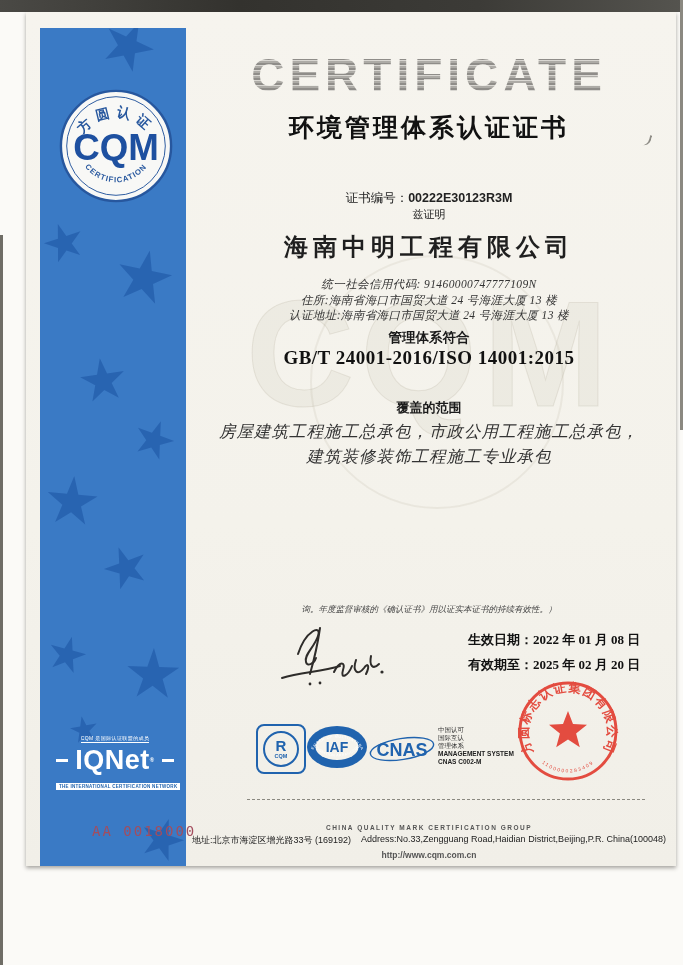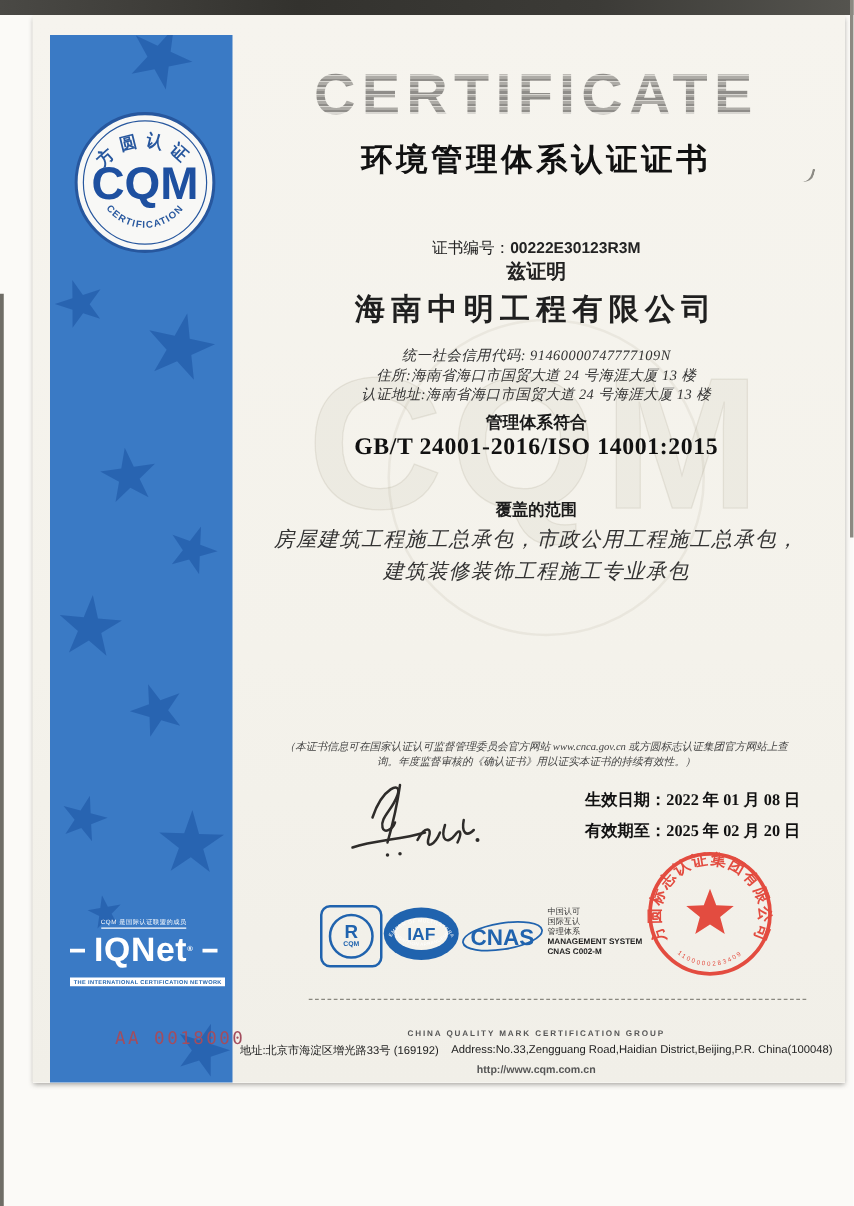--- a/index.html
+++ b/index.html
@@ -41,21 +41,21 @@
   }
   .wm-cqm{left:205px;top:268px;width:450px;text-align:center;font-size:150px;font-weight:bold;letter-spacing:6px;
           color:rgba(152,142,116,0.08);-webkit-text-stroke:1px rgba(152,142,116,0.16);}
   .wm-seal{left:310px;top:255px;width:250px;height:250px;border:2px solid rgba(160,150,125,0.12);border-radius:50%;}
 
   
   .col{left:186px;width:486px;}
   .title{top:111px;font-size:25px;font-weight:bold;letter-spacing:3px;color:#111;}
   .certno{top:172px;font-size:12.5px;color:#222;margin-top:18px;}
   .certno b{font-weight:bold;}
-  .attest{top:207px;font-size:16px;color:#222;font-weight:bold;}
+  .attest{top:207px;font-size:11px;color:#222;}
   .company{top:231px;font-size:24px;font-weight:600;letter-spacing:5px;font-family:"Liberation Serif",serif;color:#1f1f1f;}
   .kai{font-family:"Liberation Serif",serif;font-style:italic;color:#333;}
   .code{top:277px;font-size:11.5px;letter-spacing:0.4px;}
   .addr1{top:293px;font-size:11.5px;letter-spacing:0.4px;}
   .addr2{top:308px;font-size:11.5px;letter-spacing:0.4px;}
   .conform{top:329px;font-size:13.5px;font-weight:bold;color:#1a1a1a;}
   .standard{top:347px;font-size:19px;font-weight:bold;font-family:"Liberation Serif",serif;letter-spacing:0.5px;color:#111;}
   .scopelabel{top:399px;font-size:13px;font-weight:bold;}
   .scope1{top:421px;font-size:16.5px;letter-spacing:1px;}
   .scope2{top:446px;font-size:16.5px;letter-spacing:1px;}
@@ -153,21 +153,20 @@
   <div class="abs col center attest">兹证明</div>
   <div class="abs col center company">海南中明工程有限公司</div>
   <div class="abs col center kai code">统一社会信用代码: 91460000747777109N</div>
   <div class="abs col center kai addr1">住所:海南省海口市国贸大道 24 号海涯大厦 13 楼</div>
   <div class="abs col center kai addr2">认证地址:海南省海口市国贸大道 24 号海涯大厦 13 楼</div>
   <div class="abs col center conform">管理体系符合</div>
   <div class="abs col center standard">GB/T 24001-2016/ISO 14001:2015</div>
   <div class="abs col center scopelabel">覆盖的范围</div>
   <div class="abs col center kai scope2">建筑装修装饰工程施工专业承包</div>
   <div class="abs col center kai scope1">房屋建筑工程施工总承包，市政公用工程施工总承包，</div>
-  <div class="abs col center kai note1">（本证书信息可在国家认证认可监督管理委员会官方网站 www.cnca.gov.cn 或方圆标志认证集团官方网站上查</div>
   <div class="abs col center kai note2">询。年度监督审核的《确认证书》用以证实本证书的持续有效性。）</div>
 
   <div class="abs dateline date1">
     <span>生效日期：</span><span>2022 年 01 月 08 日</span>
   </div>
   <div class="abs dateline date2">
     <span>有效期至：</span><span>2025 年 02 月 20 日</span>
   </div>
 
   <svg class="abs sig" width="112" height="76" viewBox="0 0 112 76">

